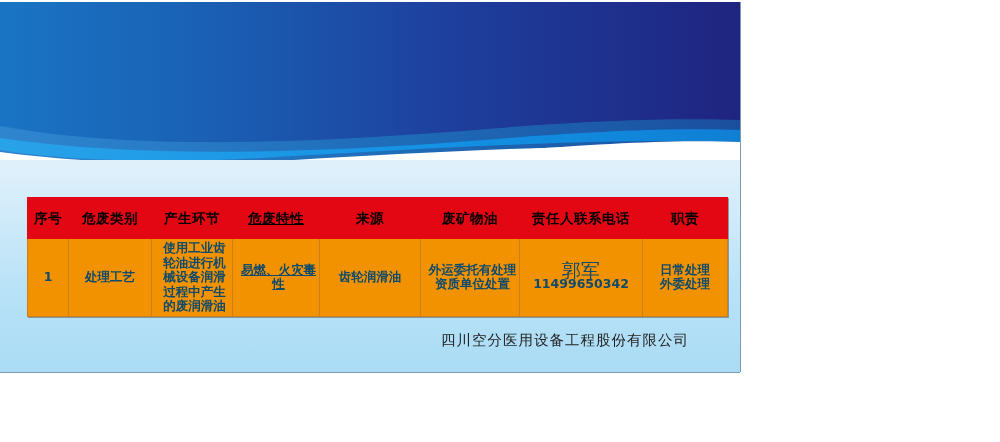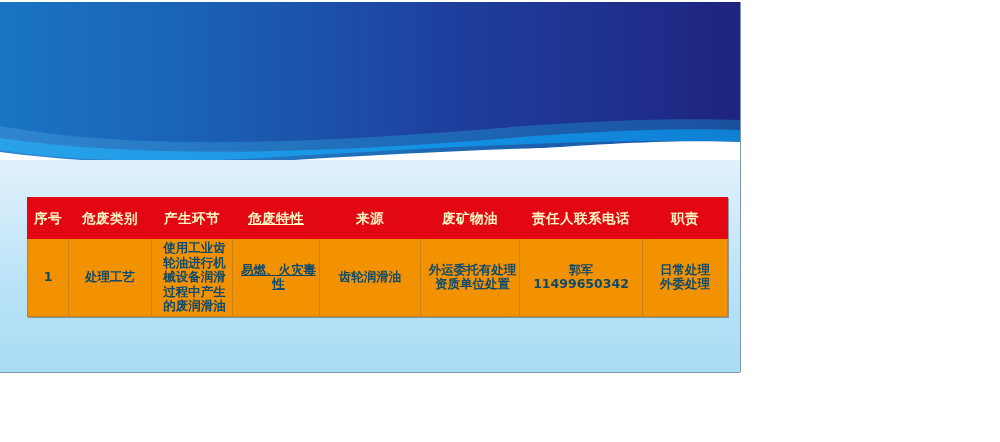--- a/index.html
+++ b/index.html
@@ -68,21 +68,21 @@
   #info-table th,
   #info-table td {
     border: 1px solid #c8811a;
     padding: 2px 2px;
     vertical-align: middle;
     text-align: center;
   }
   #info-table thead th {
     background: #e30613;
     border: 1px solid #e30613;
-    color: #fef9c3;
+    color: #000000;
     font-size: 13.5px;
     font-weight: bold;
     letter-spacing: 0.5px;
     height: 36px;
     line-height: 16px;
   }
   #info-table tbody td {
     background: #f39200;
     color: #0c4a6e;
     font-size: 12.5px;
@@ -106,22 +106,22 @@
   .num-cell {
     font-weight: normal;
     font-size: 13px;
   }
   .phone-cell {
     font-weight: normal;
     font-size: 13px;
     line-height: 17px;
   }
   .phone-name {
-    font-weight: bold;
-    font-size: 12px;
+    font-weight: normal;
+    font-size: 19px;
   }
   .left-ish {
     text-align: left;
     padding-left: 7px !important;
   }
 
   
   #company {
     position: absolute;
     left: 400px;
@@ -193,14 +193,15 @@
           <div>11499650342</div>
         </td>
         <td class="c-duty cell-narrow">
           <div>日常处理</div>
           <div>外委处理</div>
         </td>
       </tr>
     </tbody>
   </table>
 
+  <div id="company">四川空分医用设备工程股份有限公司</div>
 
 </div>
 
 </body></html>

